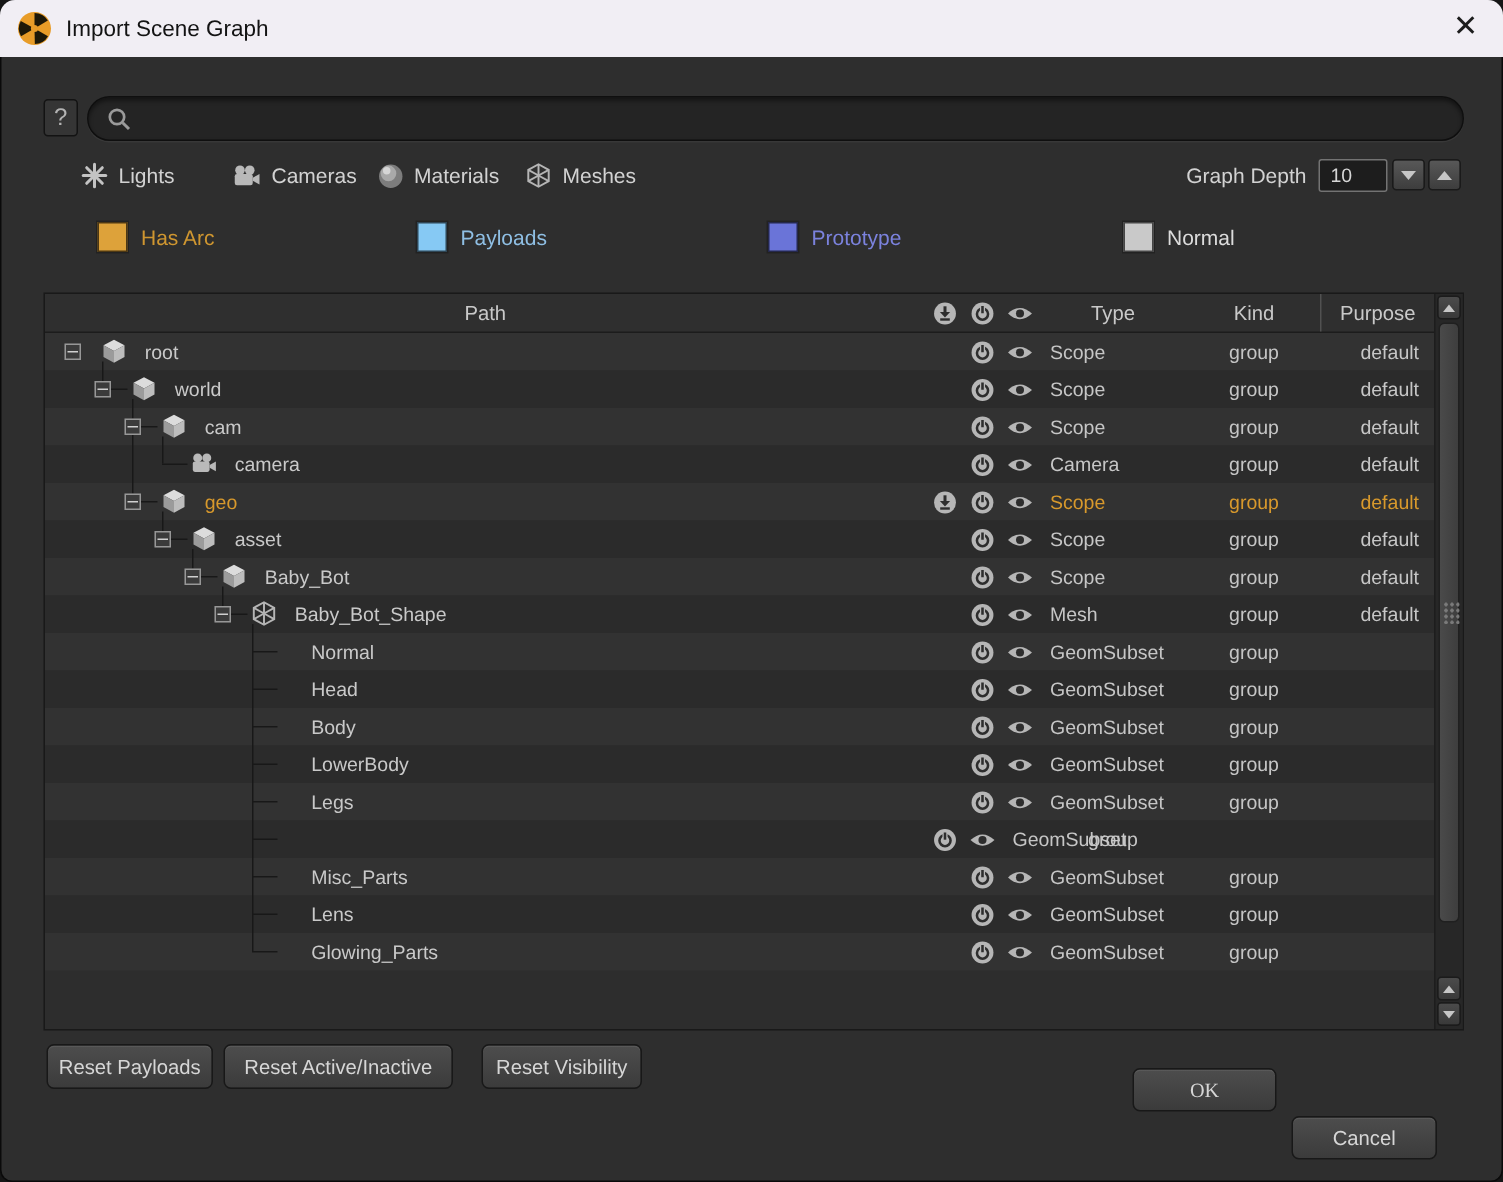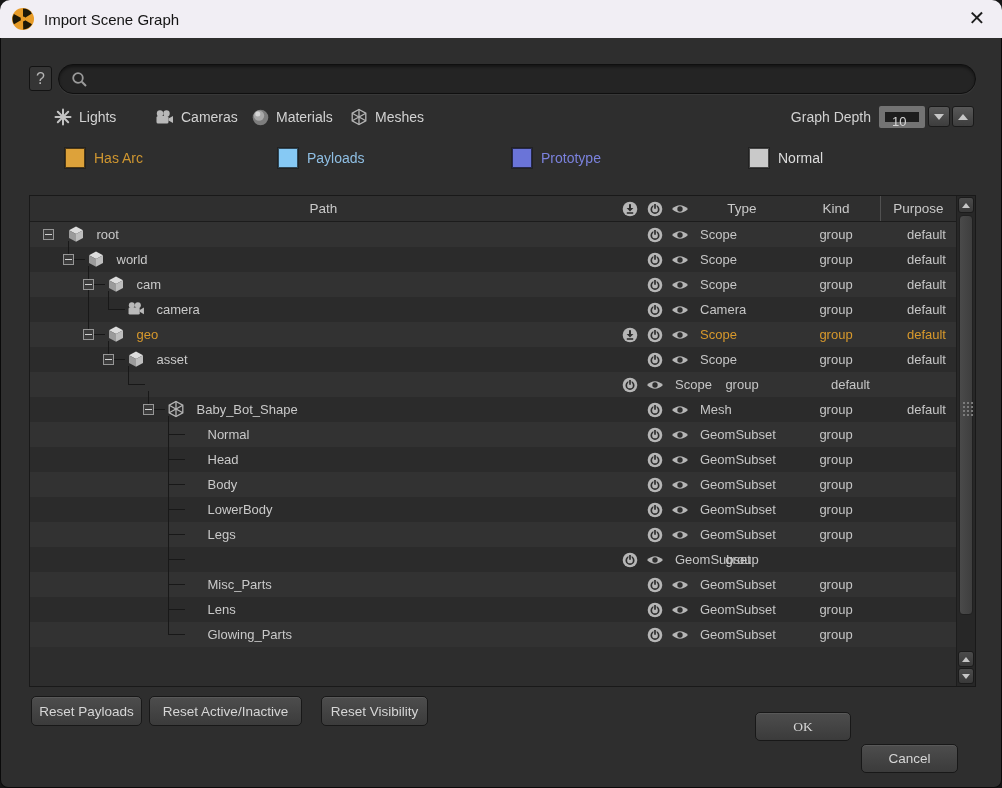--- a/index.html
+++ b/index.html
@@ -18,21 +18,21 @@
   .help{position:absolute;left:28px;top:28px;width:23px;height:25px;background:#353535;border:1px solid #131313;border-radius:3px;color:#b4b4b4;font-size:16px;line-height:23px;text-align:center;padding:0;}
   .search{position:absolute;left:57px;top:26px;width:918px;height:30px;background:#242424;border:1px solid #0f0f0f;border-radius:15px;box-shadow:inset 0 2px 3px rgba(0,0,0,.45), 0 1px 0 rgba(255,255,255,.05);display:flex;align-items:center;padding:0 12px;gap:7px;}
   .search input{flex:1;background:transparent;border:none;outline:none;color:#dcdcdc;font-size:13px;font-family:inherit;}
 
   .filterbar{position:absolute;left:0;top:68px;right:0;height:22px;margin-left:24px;}
   .filter{position:absolute;top:0;height:22px;display:flex;align-items:center;gap:7px;cursor:default;}
   .flabel{font-size:14px;color:#d2d2d2;}
   .ficon{display:flex;align-items:center;}
 
   .gd-label{position:absolute;top:71px;right:130px;font-size:14px;color:#d2d2d2;}
-  .gd-input{position:absolute;left:878px;top:68px;width:46px;height:22px;background:#1d1d1d;border:6px solid #737373;border-radius:2px;color:#d6d6d6;font-size:13px;line-height:20px;padding-left:7px;}
+  .gd-input{position:absolute;left:878px;top:68px;width:46px;height:22px;background:#1d1d1d;border:1px solid #737373;border-radius:2px;color:#d6d6d6;font-size:13px;line-height:20px;padding-left:7px;}
   .gd-btn{position:absolute;top:68px;width:22px;height:21px;background:linear-gradient(#585858,#3d3d3d);border:1px solid #1a1a1a;border-radius:3px;display:flex;align-items:center;justify-content:center;}
   .gd-down{left:927px;}
   .gd-up{left:951px;}
 
   .tri-up{width:0;height:0;border-left:5px solid transparent;border-right:5px solid transparent;border-bottom:6px solid #c6c6c6;}
   .tri-down{width:0;height:0;border-left:5px solid transparent;border-right:5px solid transparent;border-top:6px solid #c6c6c6;}
   .tri-up.small{border-left-width:4px;border-right-width:4px;border-bottom-width:5px;}
   .tri-down.small{border-left-width:4px;border-right-width:4px;border-top-width:5px;}
 
   .legendbar{position:absolute;left:0;top:109px;right:0;height:22px;}
@@ -416,20 +416,31 @@
               <svg width="18" height="12" viewBox="0 0 18 12">
                 <path d="M1,6 Q9,-1.5 17,6 Q9,13.5 1,6 Z" fill="#b6b6b6"></path>
                 <circle cx="9" cy="6" r="2.7" fill="#2d2d2d"></circle>
               </svg>
             </div>
             <div class="type-cell">Scope</div>
             <div class="kind-cell">group</div>
             <div class="purpose-cell">default</div>
           </div>
           <div class="row">
+            <div class="cell path-cell">
+              <div class="twisty" style="left:92.5px"></div>
+              <span class="nicon " style="left:116.5px">
+                <svg width="18" height="18" viewBox="0 0 18 18">
+                  <polygon points="9,1.5 16,5.2 9,9 2,5.2" fill="#dcdcdc"></polygon>
+                  <polygon points="2,5.2 9,9 9,16.8 2,13" fill="#9b9b9b"></polygon>
+                  <polygon points="16,5.2 9,9 9,16.8 16,13" fill="#bdbdbd"></polygon>
+                </svg>
+              </span>
+              <span class="nlabel" style="left:146.5px">Baby_Bot</span>
+            </div>
             <div class="icell"></div>
             <div class="icell">
               <svg width="16" height="16" viewBox="0 0 16 16">
                 <circle cx="8" cy="8" r="7.3" fill="#b6b6b6"></circle>
                 <circle cx="8" cy="8.4" r="3.7" fill="none" stroke="#2d2d2d" stroke-width="1.7"></circle>
                 <line x1="8" y1="2.6" x2="8" y2="7" stroke="#b6b6b6" stroke-width="3.4"></line>
                 <line x1="8" y1="3" x2="8" y2="7.8" stroke="#2d2d2d" stroke-width="1.7"></line>
               </svg>
             </div>
             <div class="icell">

